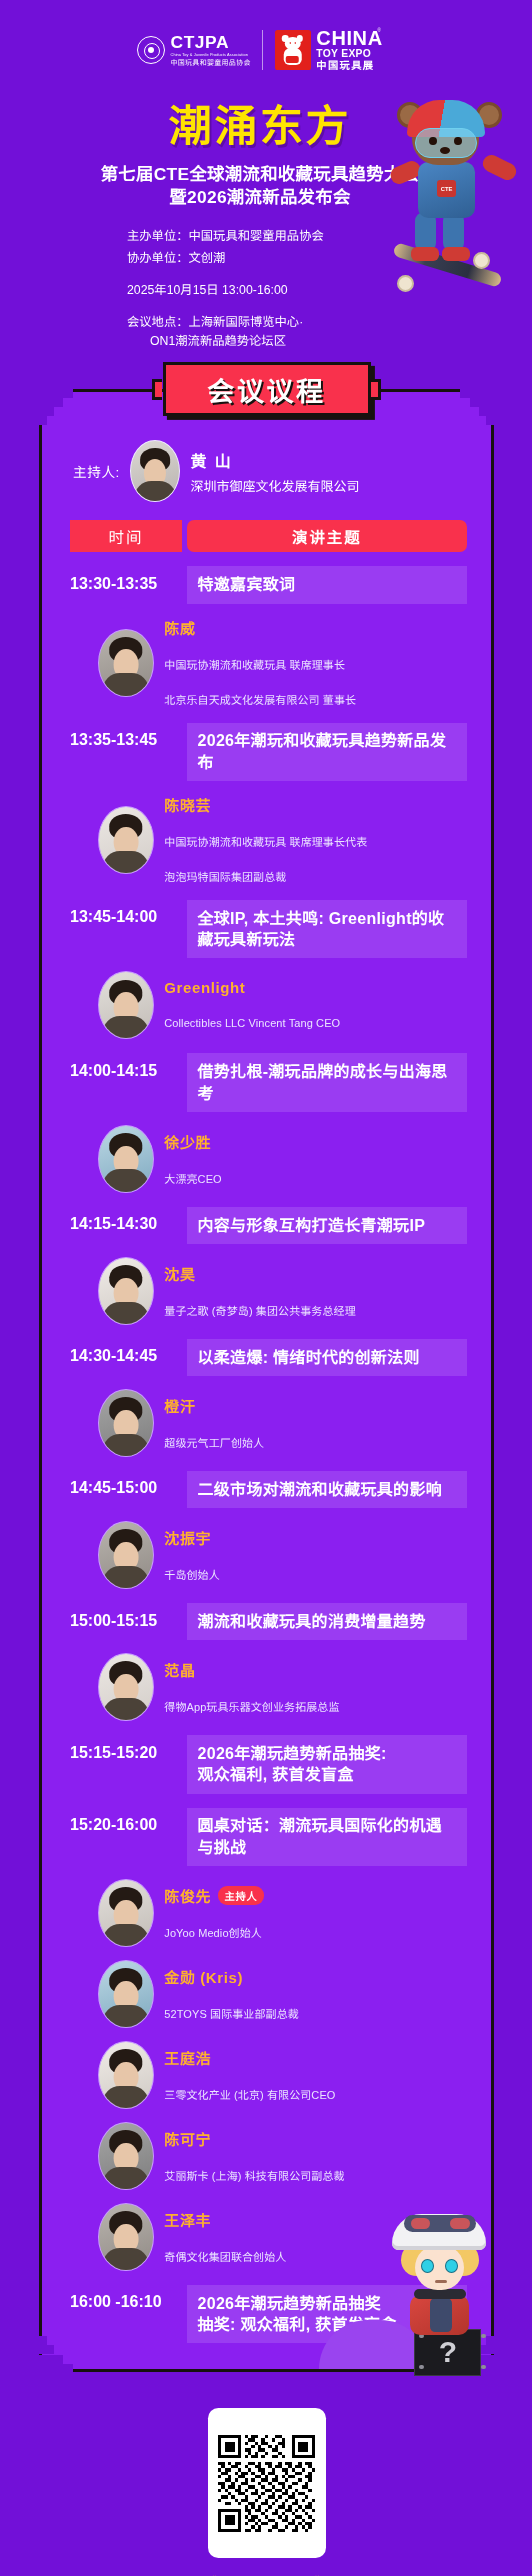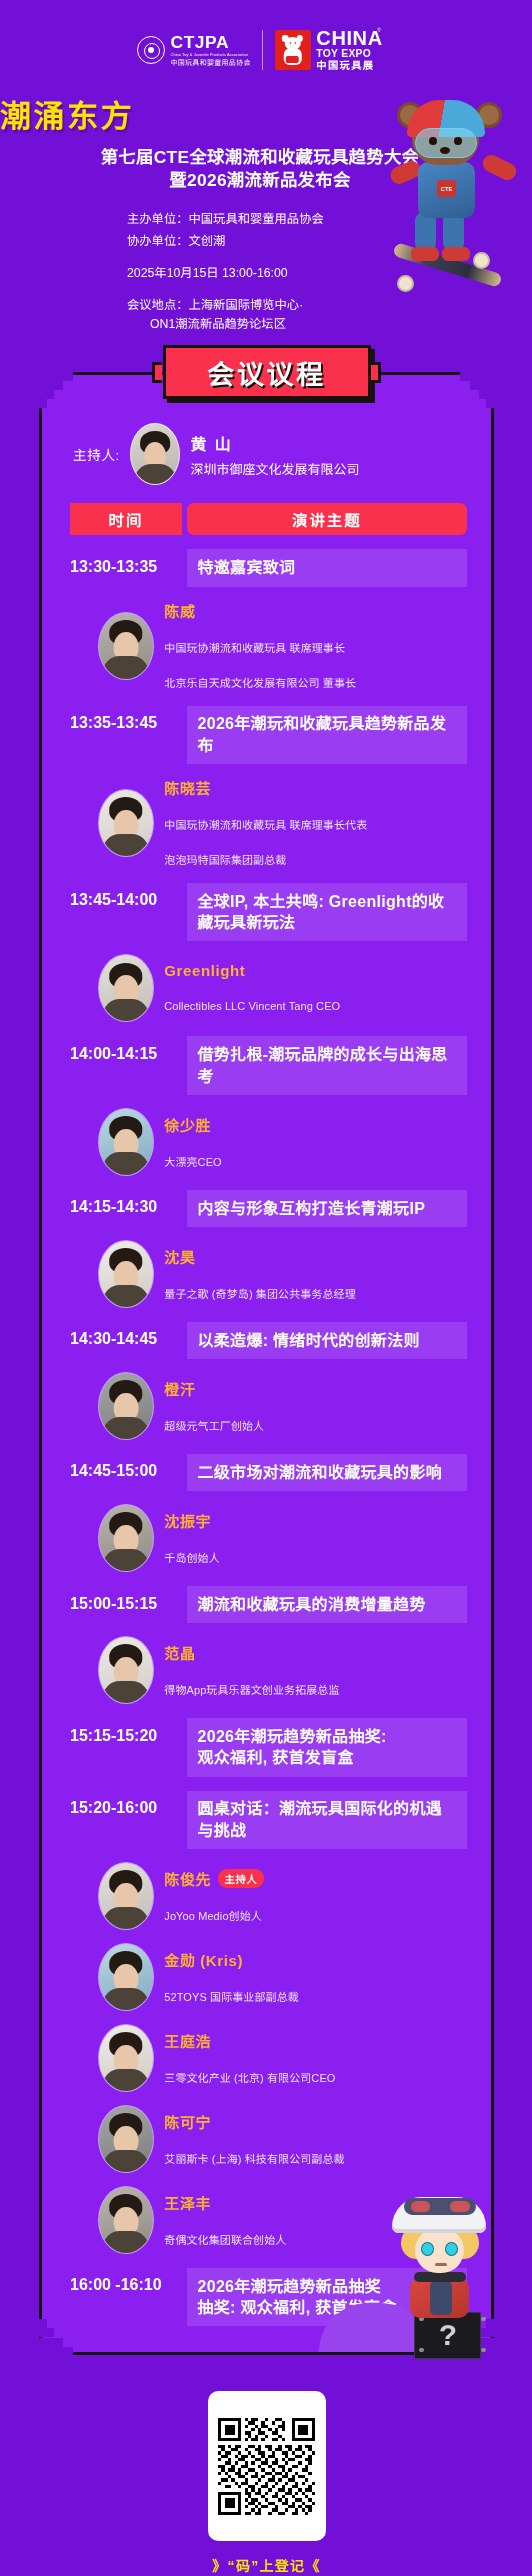--- a/index.html
+++ b/index.html
@@ -65,22 +65,22 @@
   .bear-eye{position:absolute;width:1.9px;height:1.9px;border-radius:50%;background:#e2201c;top:5.2px;}
   .bear-eye.l{left:9px;} .bear-eye.r{left:14px;}
   .bear-pant{position:absolute;left:5.8px;top:19.4px;width:13px;height:7px;border-radius:1.9px;background:#e2201c;}
   .cte-reg{position:absolute;right:1.9px;top:1.3px;color:#fff;font-size:4.5px;}
   .cte-txt{color:#fff;text-align:left;line-height:1.05;}
   .cte-txt .l1{font-size:20px;font-weight:700;letter-spacing:0.6px;}
   .cte-txt .l2{font-size:10.3px;font-weight:700;letter-spacing:0.3px;margin-top:0.6px;}
   .cte-txt .l3{font-size:10.3px;font-weight:700;margin-top:1.3px;letter-spacing:1.3px;}
 
   .main-title{
-    margin-top:14px;
-    font-size:31px; font-weight:900; color:#ffe400;
+    text-align:center; margin-top:14px;
+    font-size:43px; font-weight:900; color:#ffe400;
     letter-spacing:2.6px;
     text-shadow:1.9px 2.6px 0 rgba(90,10,160,.85);
     font-family:"DejaVu Sans","Liberation Sans",sans-serif;
   }
   .sub-title{
     text-align:center; color:#fff; font-weight:800;
     font-size:17.4px; line-height:1.32; margin-top:10.3px; letter-spacing:0.3px;
   }
   .sub-title .l2{ font-size:17.4px; }
 
@@ -175,21 +175,21 @@
   }
   .face{position:absolute;left:50%;top:30%;transform:translateX(-50%);width:46%;height:46%;border-radius:50%;background:#e7c6a9;}
   .hair{position:absolute;left:50%;top:11%;transform:translateX(-50%);width:62%;height:38%;border-radius:50% 50% 38% 38%;background:#241a14;}
   .body{position:absolute;left:50%;bottom:0;transform:translateX(-50%);width:86%;height:34%;border-radius:17px 17px 0 0;background:#4b4238;}
   .host-name{ color:#fff; font-size:16px; font-weight:700; letter-spacing:1.9px;}
   .host-org{ color:#fff; font-size:13px; margin-top:3.9px; }
 
   
   .tbl-head{ display:flex; gap:5.2px; padding:0 24.5px 0 28px; }
   .th-time{ width:112px; height:32px; background:#f9314c; display:flex;align-items:center;justify-content:center;
-            color:#fff; font-size:15.5px; font-weight:700; letter-spacing:1.9px;}
+            color:#fff; font-size:15.5px; font-weight:400; letter-spacing:1.9px;}
   .th-topic{ flex:1; height:32px; background:#f9314c; display:flex;align-items:center;justify-content:center;
             color:#fff; font-size:15.5px; font-weight:700; letter-spacing:1.9px;border-radius:7px;}
 
   
   .rows{ padding:0 24.5px 0 28px; }
   .arow{ display:flex; align-items:flex-start; gap:5.2px; margin-top:14px; }
   .a-time{ width:112px; color:#fff; font-size:16px; font-weight:700; letter-spacing:0px;
            display:flex; align-items:center; min-height:35px; }
   .a-right{ flex:1; }
   .a-topic{

